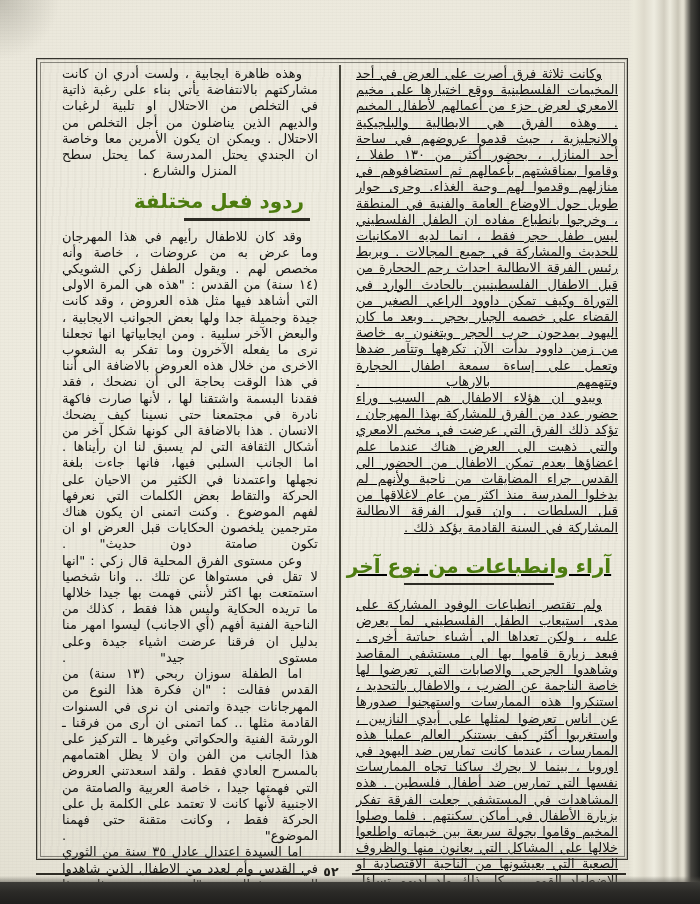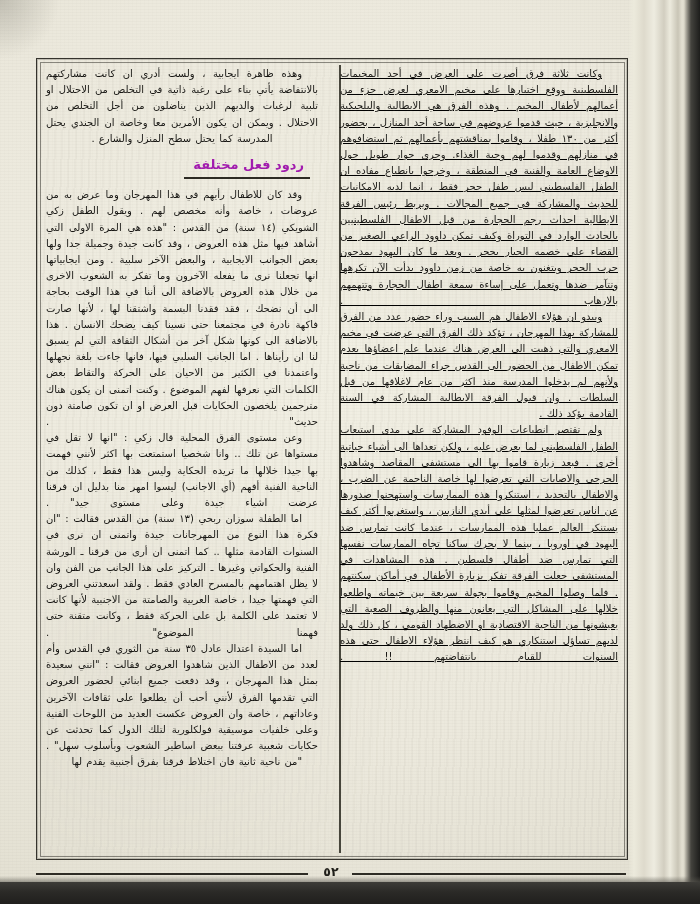--- a/index.html
+++ b/index.html
@@ -119,43 +119,43 @@
   }
   .col {
     position: relative;
     box-sizing: border-box;
   }
   .col-right { width: 288px; padding-left: 10px; text-decoration: underline; }
   .col-left  { width: 284px; padding-right: 12px; margin-right: 0; }
 
   
   .col p {
-    margin: 0 0 0 0;
+    margin: 0 0 0 16px;
     font-family: "DejaVu Sans", "Liberation Sans", sans-serif;
-    font-size: 10px;
+    font-size: 13px;
     line-height: 16.2px;
     text-align: justify;
     text-align-last: justify;
     color: #171613;
     letter-spacing: 0px;
     word-spacing: 1px;
     direction: rtl;
     text-rendering: optimizeLegibility;
   }
   .col p.indent { text-indent: 16px; }
   .col p.last-right { text-align-last: right; }
   .col p.last-center { text-align-last: center; }
 
   
   .section-head {
     direction: rtl;
     text-align: center;
-    font-size: 13px;
+    font-size: 20px;
     font-weight: bold;
-    color: #a21caf;
+    color: #4d7c0f;
     margin: 0;
     padding: 0;
     letter-spacing: 0.5px;
   }
   .head-rule {
     height: 2.2px;
     background: #2d2b24;
     margin: 5px auto 0 auto;
   }
   .head-block-right { margin: 18px 0 12px 0; }
@@ -221,20 +221,24 @@
     <div class="col-rule"></div>
 
     <div class="columns">
 
       <div class="col col-right">
 
         <p class="indent">وكانت ثلاثة فرق أصرت على العرض في أحد المخيمات الفلسطينية ووقع اختيارها على مخيم الامعري لعرض جزء من أعمالهم لأطفال المخيم . وهذه الفرق هي الايطالية والبلجيكية والانجليزية ، حيث قدموا عروضهم في ساحة أحد المنازل ، بحضور أكثر من ١٣٠ طفلا ، وقاموا بمناقشتهم بأعمالهم ثم استضافوهم في منازلهم وقدموا لهم وجبة الغذاء. وجرى حوار طويل حول الاوضاع العامة والفنية في المنطقة ، وخرجوا بانطباع مفاده ان الطفل الفلسطيني ليس طفل حجر فقط ، انما لديه الامكانيات للحديث والمشاركة في جميع المجالات . ويربط رئيس الفرقة الايطالية احداث رجم الحجارة من قبل الاطفال الفلسطينيين بالحادث الوارد في التوراة وكيف تمكن داوود الراعي الصغير من القضاء على خصمه الجبار بحجر . وبعد ما كان اليهود يمدحون حرب الحجر ويتغنون به خاصة من زمن داوود بدأت الآن تكرهها وتتآمر ضدها وتعمل على إساءة سمعة اطفال الحجارة وتتهمهم بالارهاب .</p>
 
         <p class="indent last-right">ويبدو ان هؤلاء الاطفال هم السبب وراء حضور عدد من الفرق للمشاركة بهذا المهرجان ، تؤكد ذلك الفرق التي عرضت في مخيم الامعري والتي ذهبت الى العرض هناك عندما علم اعضاؤها بعدم تمكن الاطفال من الحضور الى القدس جراء المضايقات من ناحية ولأنهم لم يدخلوا المدرسة منذ اكثر من عام لاغلاقها من قبل السلطات . وان قبول الفرقة الايطالية المشاركة في السنة القادمة يؤكد ذلك .</p>
 
+        <div class="head-block-right">
+          <div class="section-head">آراء وانطباعات من نوع آخر</div>
+          <div class="head-rule"></div>
+        </div>
 
         <p class="indent">ولم تقتصر انطباعات الوفود المشاركة على مدى استيعاب الطفل الفلسطيني لما يعرض عليه ، ولكن تعداها الى أشياء حياتية أخرى . فبعد زيارة قاموا بها الى مستشفى المقاصد وشاهدوا الجرحى والاصابات التي تعرضوا لها خاصة الناجمة عن الضرب ، والاطفال بالتحديد ، استنكروا هذه الممارسات واستهجنوا صدورها عن اناس تعرضوا لمثلها على أيدي النازيين ، واستغربوا أكثر كيف يستنكر العالم عمليا هذه الممارسات ، عندما كانت تمارس ضد اليهود في اوروبا ، بينما لا يحرك ساكنا تجاه الممارسات نفسها التي تمارس ضد أطفال فلسطين . هذه المشاهدات في المستشفى جعلت الفرقة تفكر بزيارة الأطفال في أماكن سكنتهم . فلما وصلوا المخيم وقاموا بجولة سريعة بين خيماته واطلعوا خلالها على المشاكل التي يعانون منها والظروف الصعبة التي يعيشونها من الناحية الاقتصادية او الاضطهاد القومي ، كل ذلك ولد لديهم تساؤل استنكاري هو كيف انتظر هؤلاء الاطفال حتى هذه السنوات للقيام بانتفاضتهم !! .</p>
 
       </div>
 
       <div class="col col-left">
 
         <p class="indent last-center">وهذه ظاهرة ايجابية ، ولست أدري ان كانت مشاركتهم بالانتفاضة يأتي بناء على رغبة ذاتية في التخلص من الاحتلال او تلبية لرغبات والديهم الذين يناضلون من أجل التخلص من الاحتلال . ويمكن ان يكون الأمرين معا وخاصة ان الجندي يحتل المدرسة كما يحتل سطح المنزل والشارع .</p>
 
         <div class="head-block-left">

